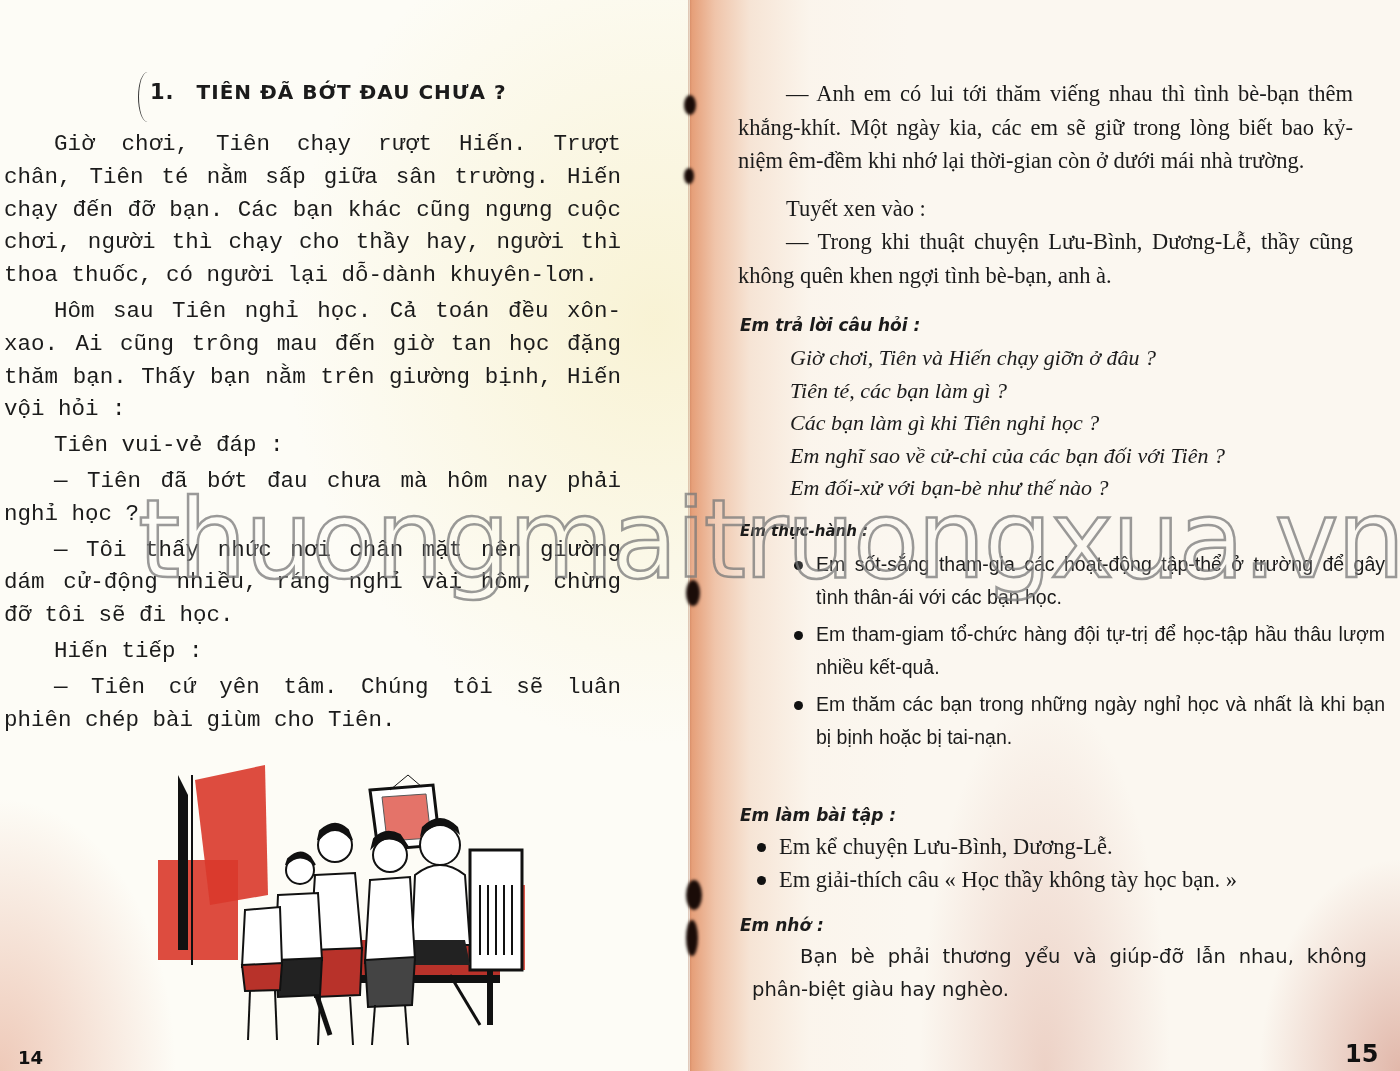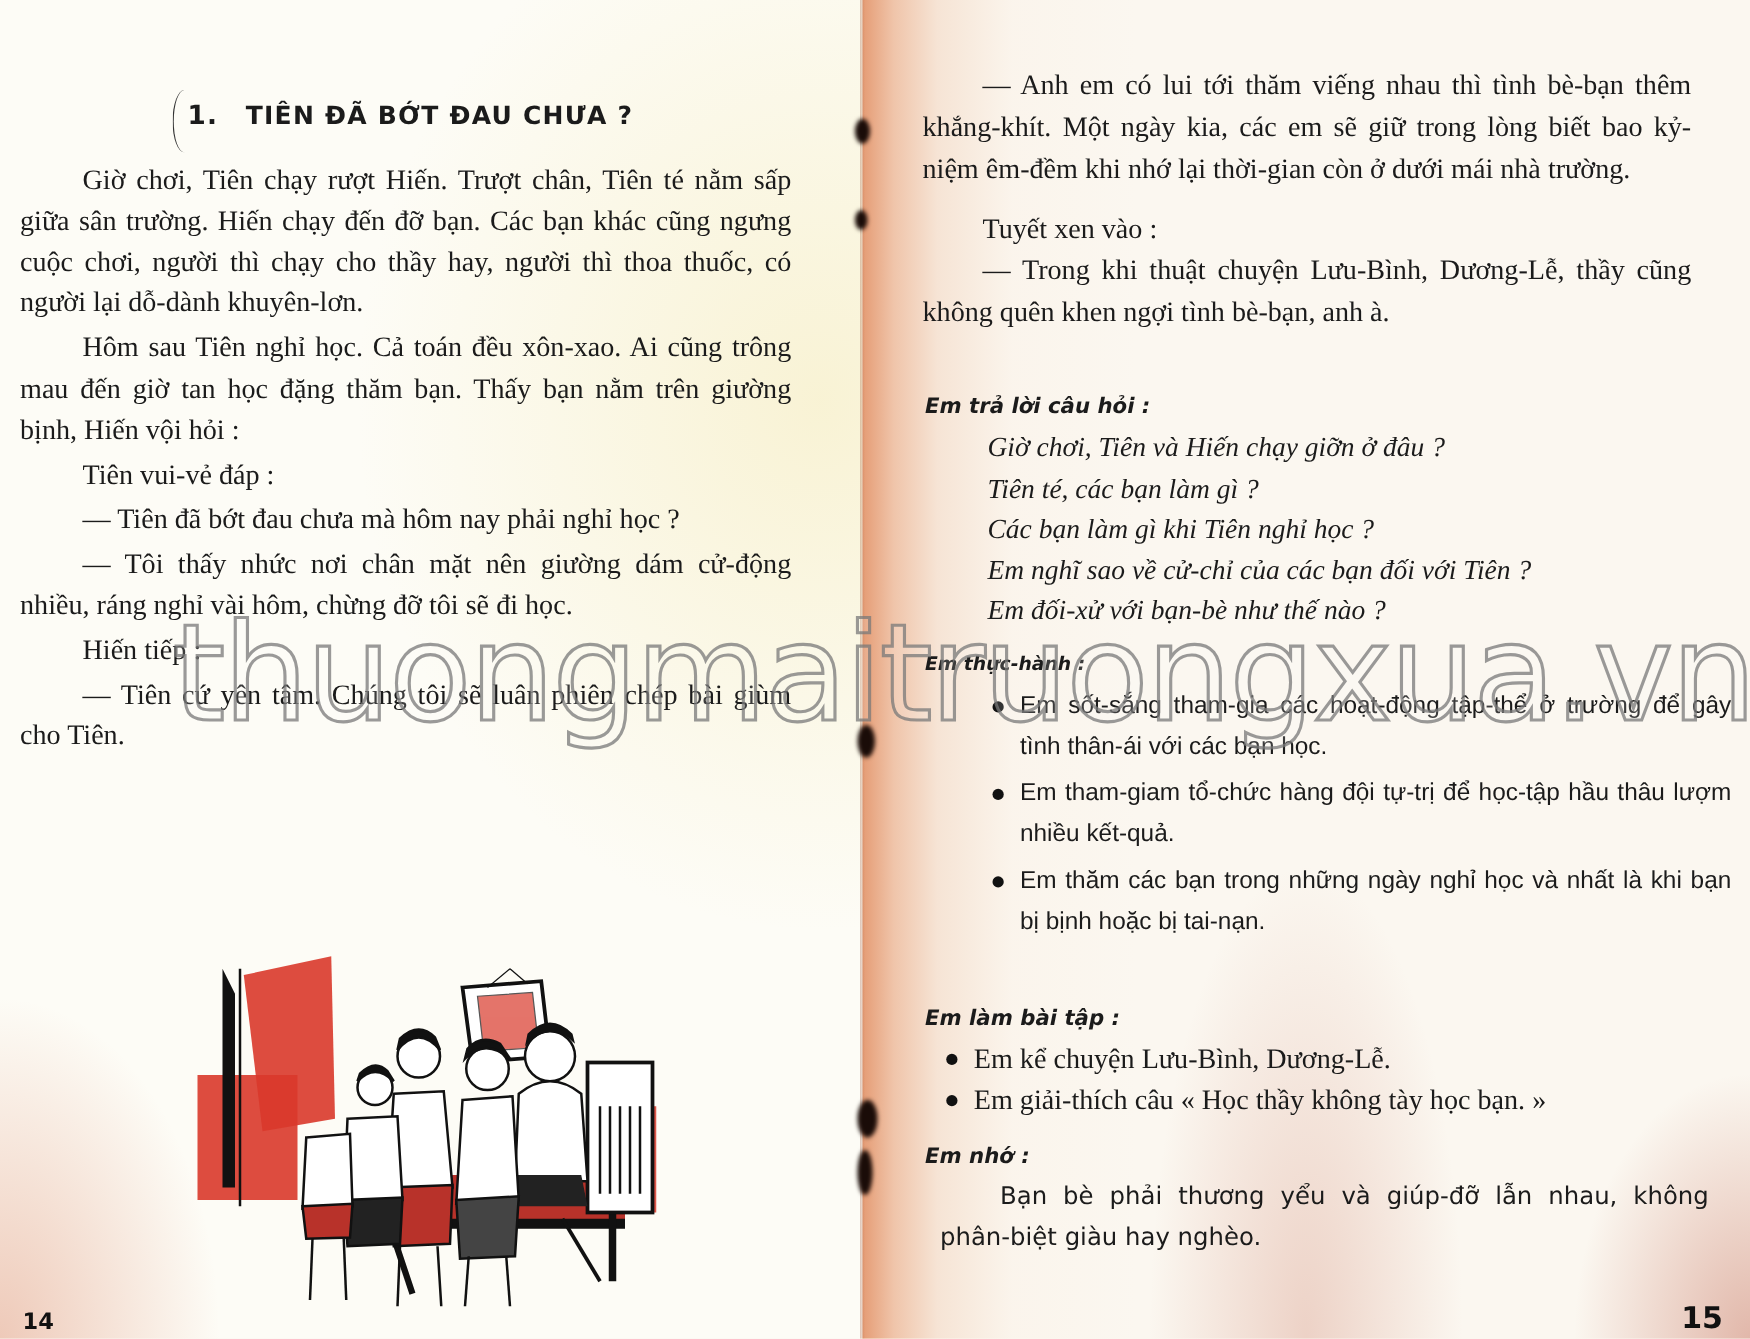--- a/index.html
+++ b/index.html
@@ -40,22 +40,22 @@
       font-family:"DejaVu Sans", "Liberation Sans", sans-serif;
       font-weight:bold; font-size:20px; letter-spacing:1px;
       display:flex; gap:22px;
     }
     .title .num { font-size:21px; }
     .title-arc {
       position:absolute; left:138px; top:72px; width:18px; height:50px;
       border-left:1px solid #333; border-radius:50% 0 0 50%;
     }
     .body-text {
-      position:absolute; left:16px; width:617px;
-      font-size:22.5px; line-height:32.8px; text-align:justify;
+      position:absolute; left:4px; width:617px;
+      font-size:22.5px; line-height:32.8px; text-align:justify;font-family:Liberation Mono, monospace;
     }
     .body-text p { margin:0; }
     .indent { text-indent:50px; }
     .gap { margin-top:3px !important; }
 
     .illustration {
       position:absolute; left:150px; top:735px; width:420px; height:320px;
     }
 
     .page-num {
@@ -194,21 +194,21 @@
 
     <path d="M95 175 L130 172 L132 230 L92 232 Z" fill="#fff"></path>
     <path d="M92 230 L132 228 L130 255 L95 256 Z" fill="#b8322a"></path>
     <line x1="100" y1="256" x2="98" y2="305"></line>
       <line x1="125" y1="256" x2="127" y2="305"></line>
   </g>
 </svg>
 
 <div class="page-num" style="left:18px;top:1047px;">14</div>
 
-<div class="r-body" style="top:51px;">
+<div class="r-body" style="top:77px;">
   <p style="text-indent:48px;">— Anh em có lui tới thăm viếng nhau thì tình bè-bạn thêm khắng-khít. Một ngày kia, các em sẽ giữ trong lòng biết bao kỷ-niệm êm-đềm khi nhớ lại thời-gian còn ở dưới mái nhà trường.</p>
   <p style="text-indent:48px;margin-top:14px;">Tuyết xen vào :</p>
   <p style="text-indent:48px;">— Trong khi thuật chuyện Lưu-Bình, Dương-Lễ, thầy cũng không quên khen ngợi tình bè-bạn, anh à.</p>
 </div>
 
 <div class="section-head" style="top:315px;">Em trả lời câu hỏi :</div>
 <div class="questions">
   <div>Giờ chơi, Tiên và Hiến chạy giỡn ở đâu ?</div>
   <div>Tiên té, các bạn làm gì ?</div>
   <div>Các bạn làm gì khi Tiên nghỉ học ?</div>

